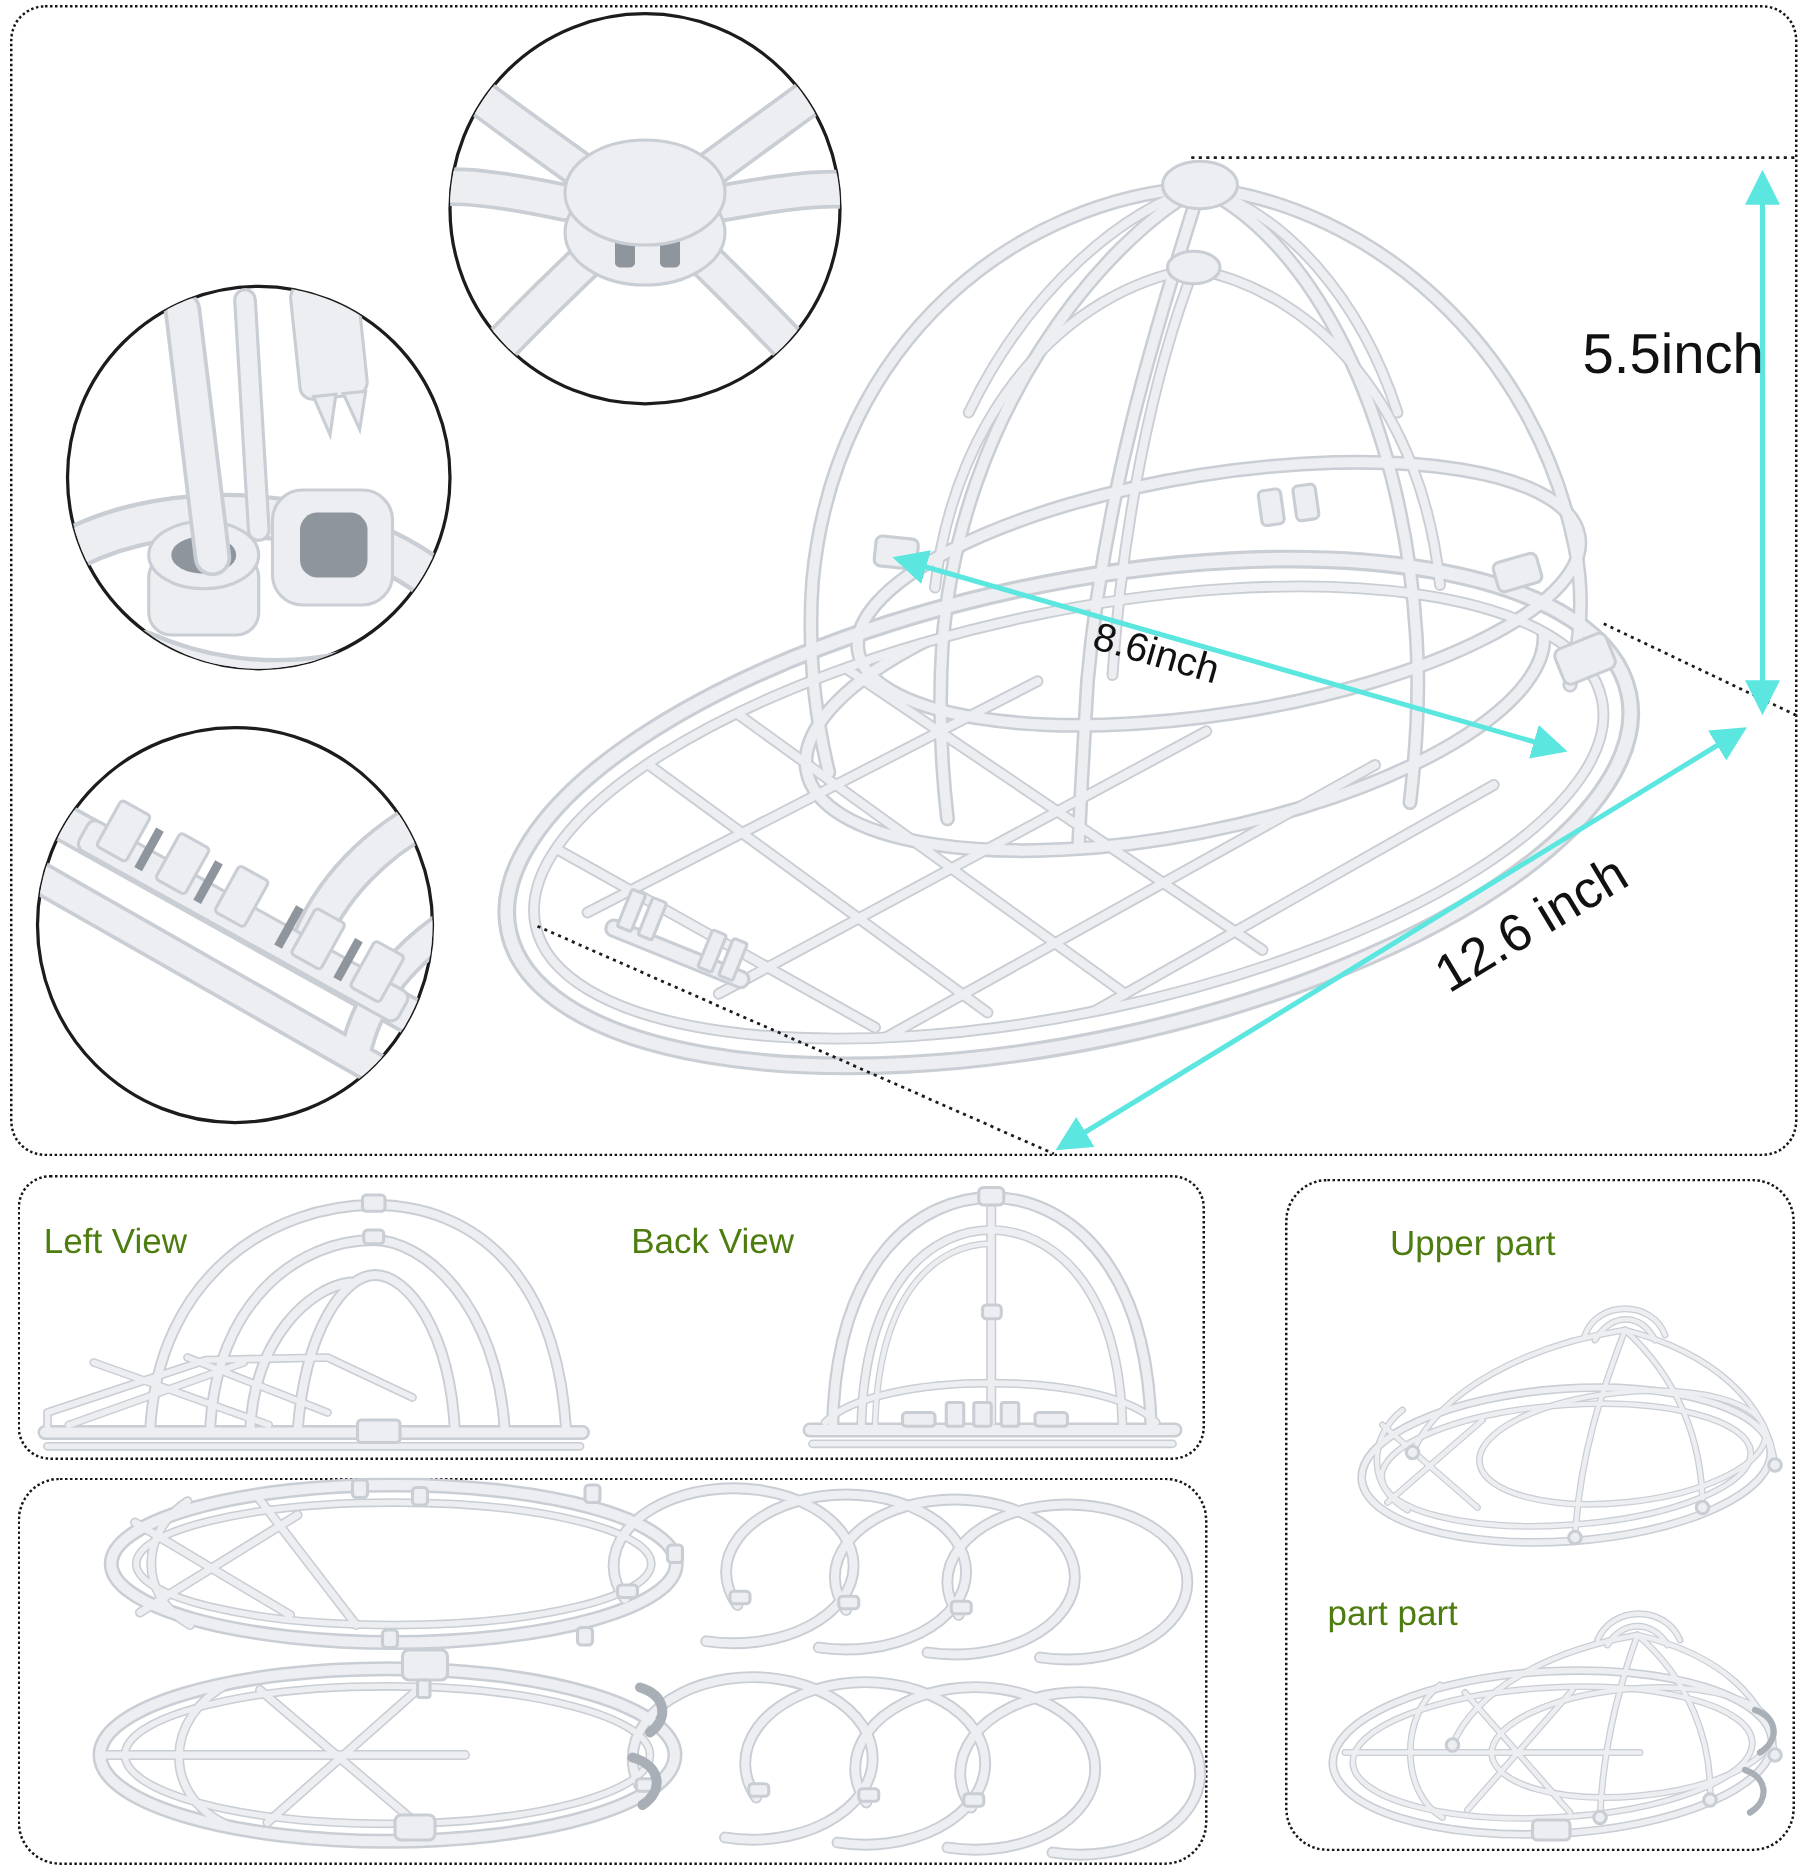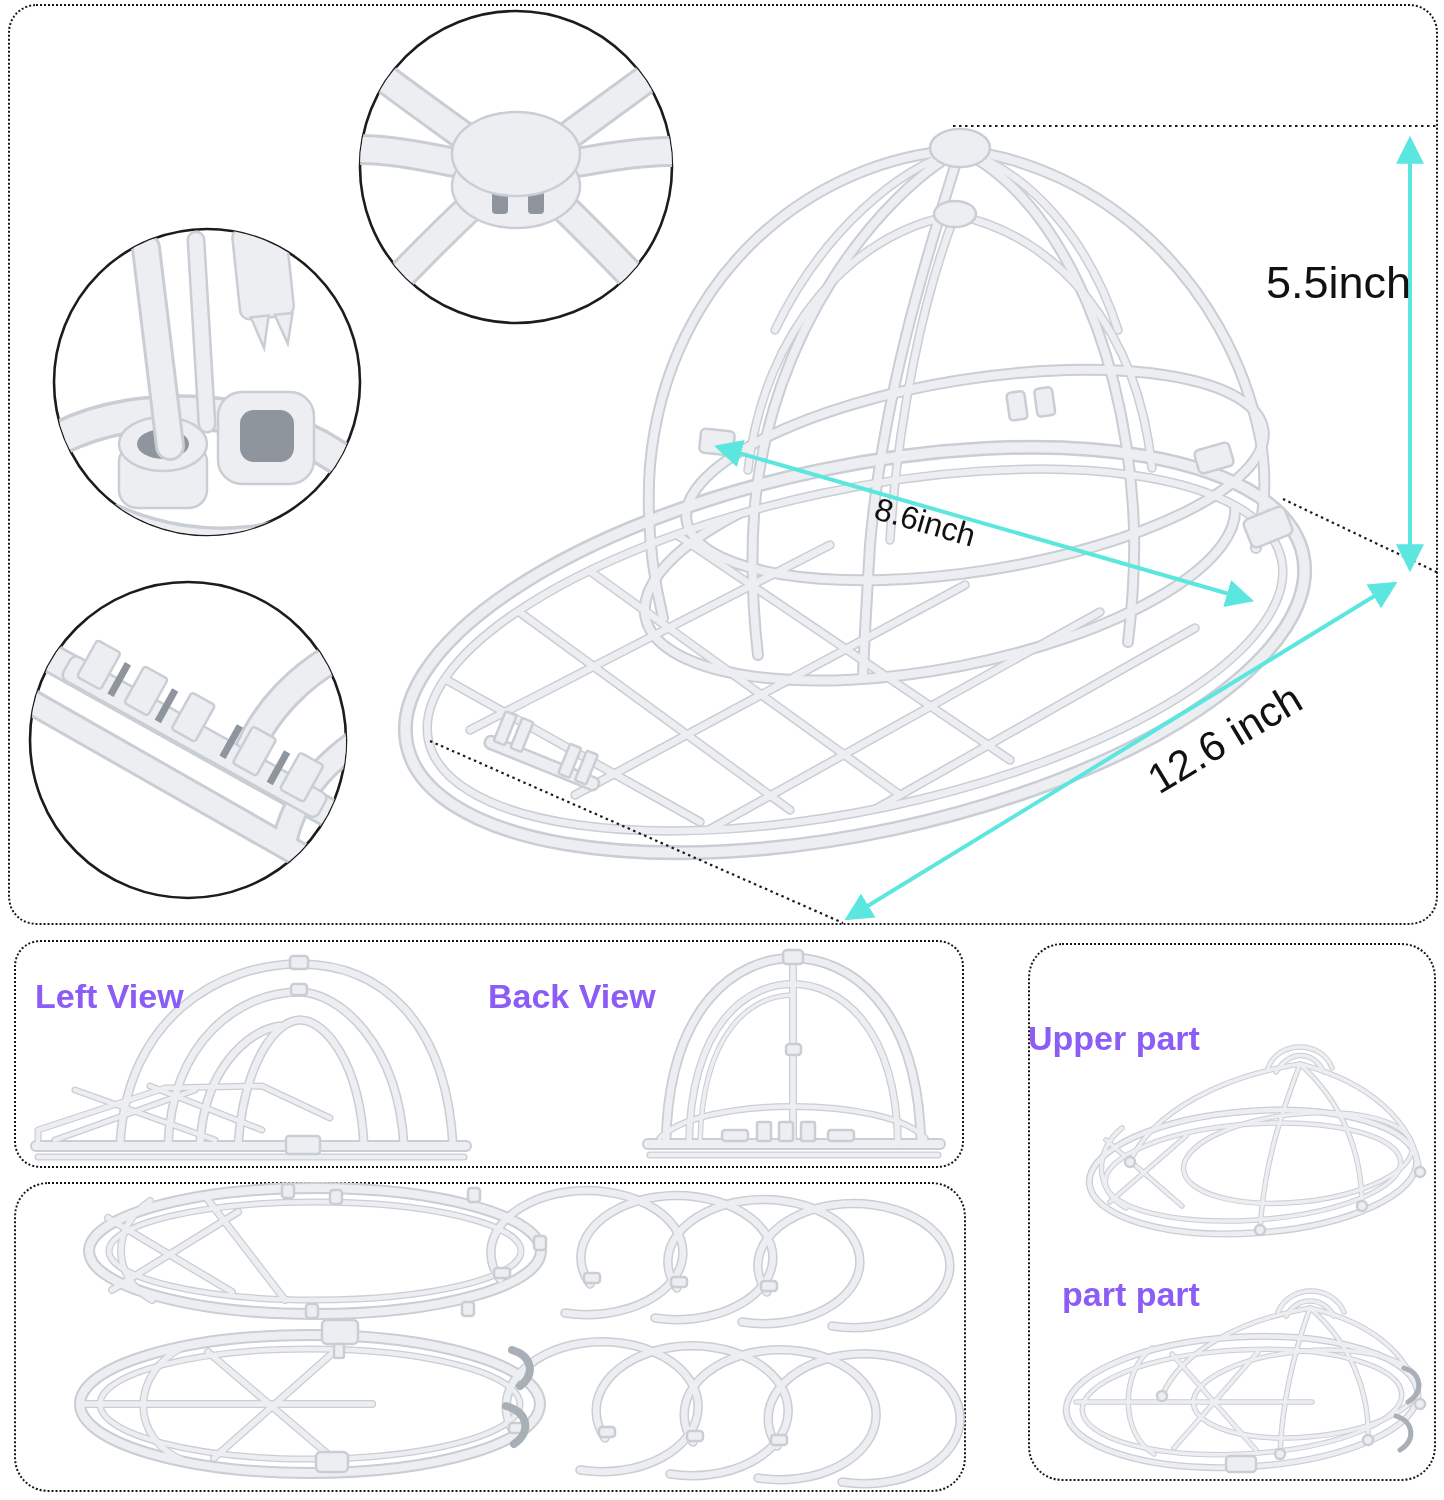--- a/index.html
+++ b/index.html
@@ -5,21 +5,21 @@
   html,body{margin:0;padding:0;background:#fff;}
   body{width:1444px;height:1500px;position:relative;font-family:"Liberation Sans",sans-serif;color:var(--ink,#1f1f1f);overflow:hidden;}
   .panel{position:absolute;border:2px dotted #161616;box-sizing:border-box;background:#fff;}
   #main-panel{left:8px;top:4px;width:1430px;height:921px;border-radius:28px;}
   #views-panel{left:14px;top:940px;width:950px;height:228px;border-radius:26px;}
   #flat-panel{left:14px;top:1182px;width:952px;height:310px;border-radius:34px;}
   #parts-panel{left:1028px;top:943px;width:408px;height:538px;border-radius:34px;}
   .panel svg{position:absolute;left:-2px;top:-2px;}
   .label{position:absolute;white-space:pre;line-height:1.1;}
   .dimlabel{font-size:45px;color:#111;}
-  .viewlabel{font-size:34px;color:#8b5cf6;font-weight:bold;}
+  .viewlabel{font-size:28px;color:#4d7c0f;}
   .rot{text-align:center;}
   
   .under *,.over *{fill:none;stroke:var(--sc);stroke-linecap:round;stroke-linejoin:round;}
   .under{--sc:var(--tube-edge,#c9ced4);}
   .over{--sc:var(--tube,#eceef1);}
   .under .w12{stroke-width:15}.over .w12{stroke-width:10}
   .under .w9{stroke-width:12}.over .w9{stroke-width:8}
   .under .w8{stroke-width:10.5}.over .w8{stroke-width:7}
   .under .w7{stroke-width:9.5}.over .w7{stroke-width:6.5}
   .under .w6{stroke-width:8}.over .w6{stroke-width:5.5}
@@ -589,15 +589,15 @@
     <path class="hook" stroke-width="5" d="M1404,1368 C1422,1374 1424,1392 1408,1402"></path>
     <path class="hook" stroke-width="5" d="M1396,1416 C1414,1422 1416,1440 1400,1450"></path>
   </g>
 </svg>
 </div>
 
 <div class="label dimlabel" style="left:1266px;top:258px;">5.5inch</div>
 <div class="label dimlabel rot" style="left:820px;top:505px;width:210px;font-size:32px;transform:rotate(16deg);">8.6inch</div>
 <div class="label dimlabel rot" style="left:1085px;top:716px;width:280px;font-size:42px;transform:rotate(-31deg);">12.6 inch</div>
 <div class="label viewlabel" style="left:35px;top:978px;">Left View</div>
-<div class="label viewlabel" style="left:488px;top:978px;">Back View</div>
-<div class="label viewlabel" style="left:1028px;top:980px;margin-top:40px;">Upper part</div>
+<div class="label viewlabel" style="left:505px;top:978px;">Back View</div>
+<div class="label viewlabel" style="left:1112px;top:980px;">Upper part</div>
 <div class="label viewlabel" style="left:1062px;top:1276px;">part part</div>
 
 </body></html>

